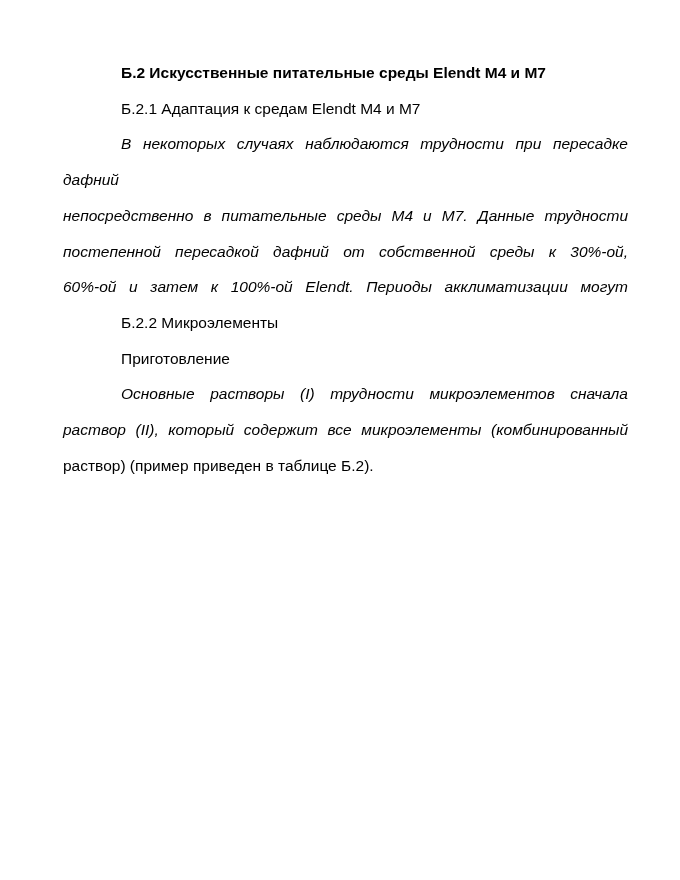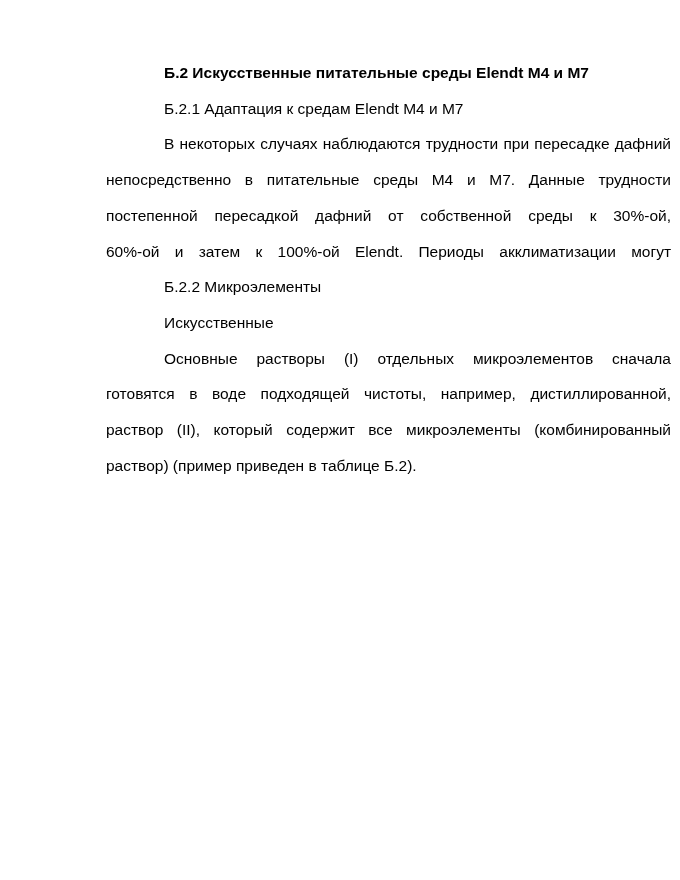--- a/index.html
+++ b/index.html
@@ -17,48 +17,47 @@
     color: #000000;
   }
   .doc {
     position: absolute;
     left: 63px;
     top: 55px;
     width: 565px;
     font-size: 15.5px;
     line-height: 35.7px;
     color: #000000;
-    margin-left: 43px;
   }
   .ln {
     text-align: left;
     white-space: normal;
   }
   .just {
     text-align: justify;
     text-align-last: justify;
+    font-style: italic;
   }
   .indent {
     text-indent: 58px;
   }
   .bold {
     font-weight: bold;
   }
 </style>
 </head>
 <body>
 
 <div class="page">
   <div class="doc">
     <div class="ln indent bold">Б.2 Искусственные питательные среды Elendt М4 и М7</div>
     <div class="ln indent">Б.2.1 Адаптация к средам Elendt М4 и М7</div>
     <div class="ln indent just">В некоторых случаях наблюдаются трудности при пересадке дафний</div>
     <div class="ln just">непосредственно в питательные среды М4 и М7. Данные трудности</div>
     <div class="ln just">постепенной пересадкой дафний от собственной среды к 30%-ой,</div>
     <div class="ln just">60%-ой и затем к 100%-ой Elendt. Периоды акклиматизации могут</div>
     <div class="ln indent">Б.2.2 Микроэлементы</div>
-    <div class="ln indent">Искусственные</div>
-    <div class="ln indent just">Основные растворы (I) отдельных микроэлементов сначала</div>
-    <div class="ln just">готовятся в воде подходящей чистоты, например, дистиллированной,</div>
+    <div class="ln indent">Приготовление</div>
+    <div class="ln indent just">Основные растворы (I) трудности микроэлементов сначала</div>
     <div class="ln just">раствор (II), который содержит все микроэлементы (комбинированный</div>
     <div class="ln">раствор) (пример приведен в таблице Б.2).</div>
   </div>
 </div>
 
 </body></html>

